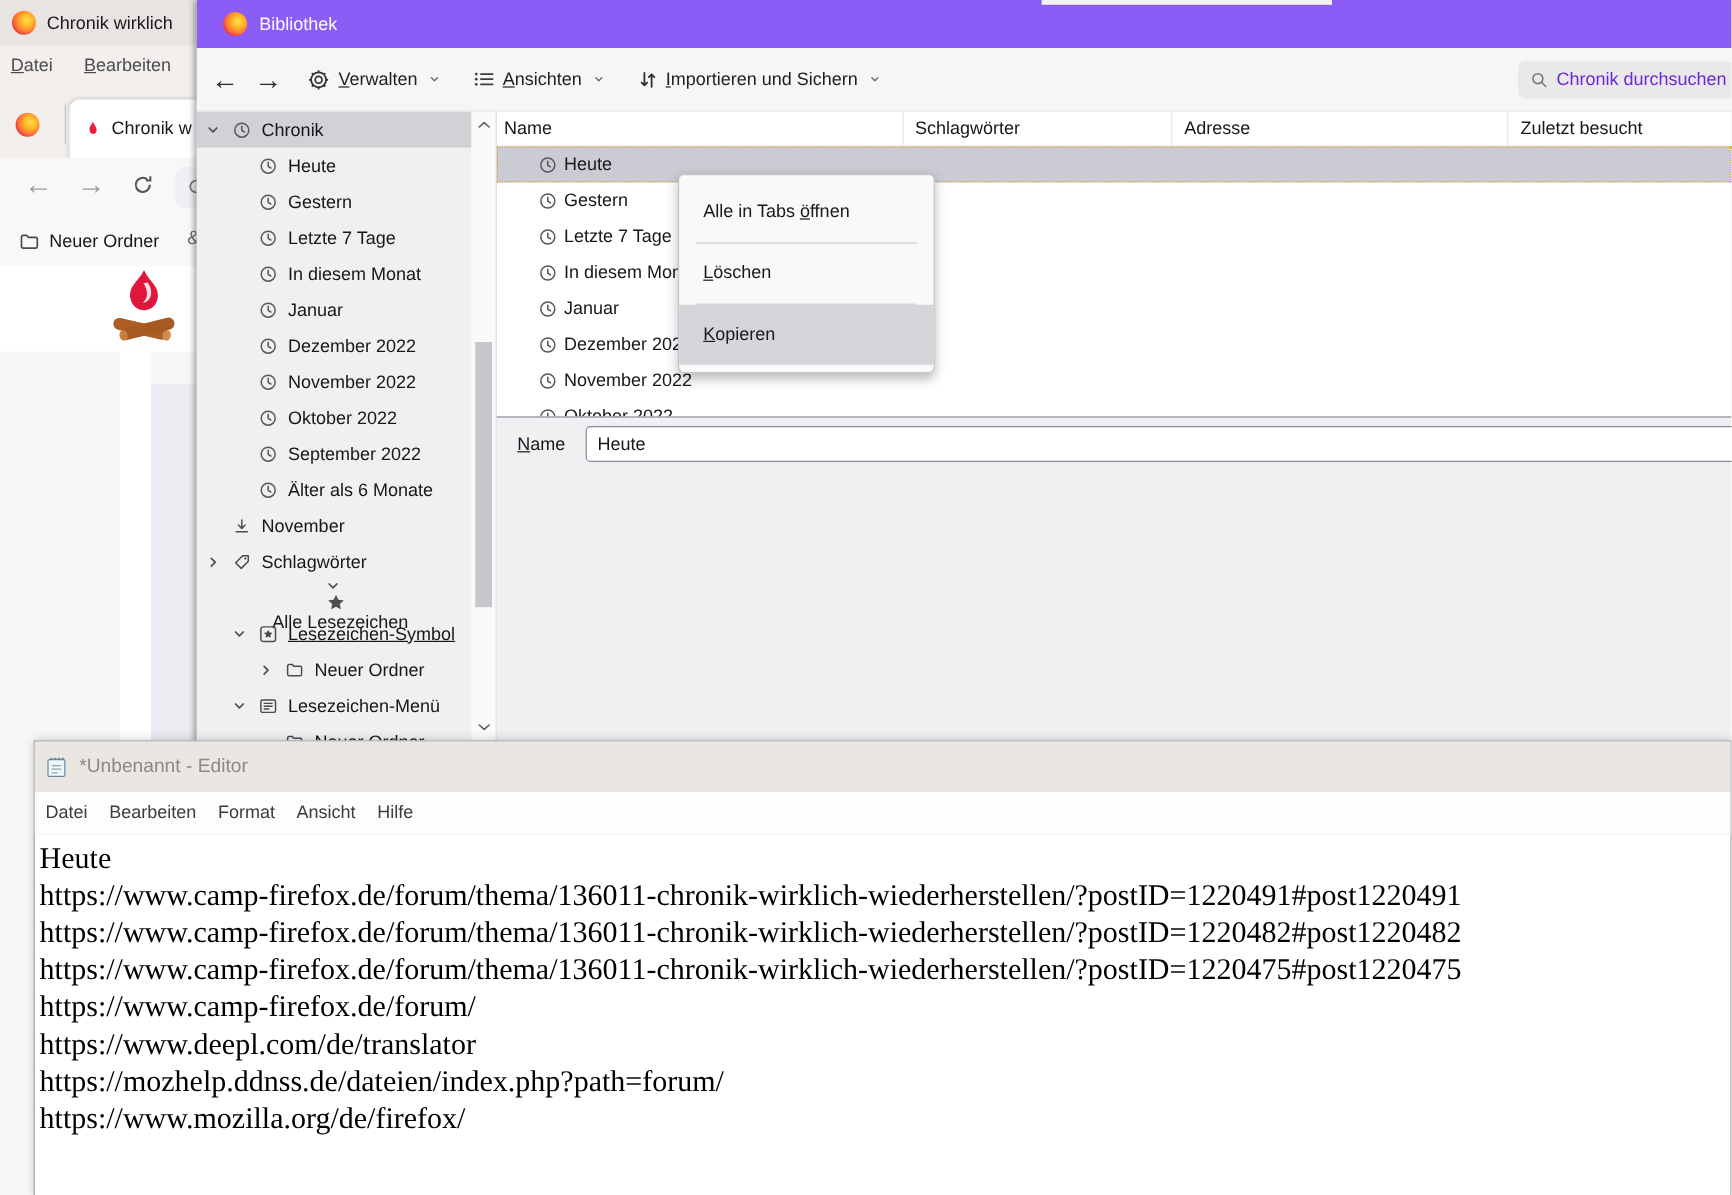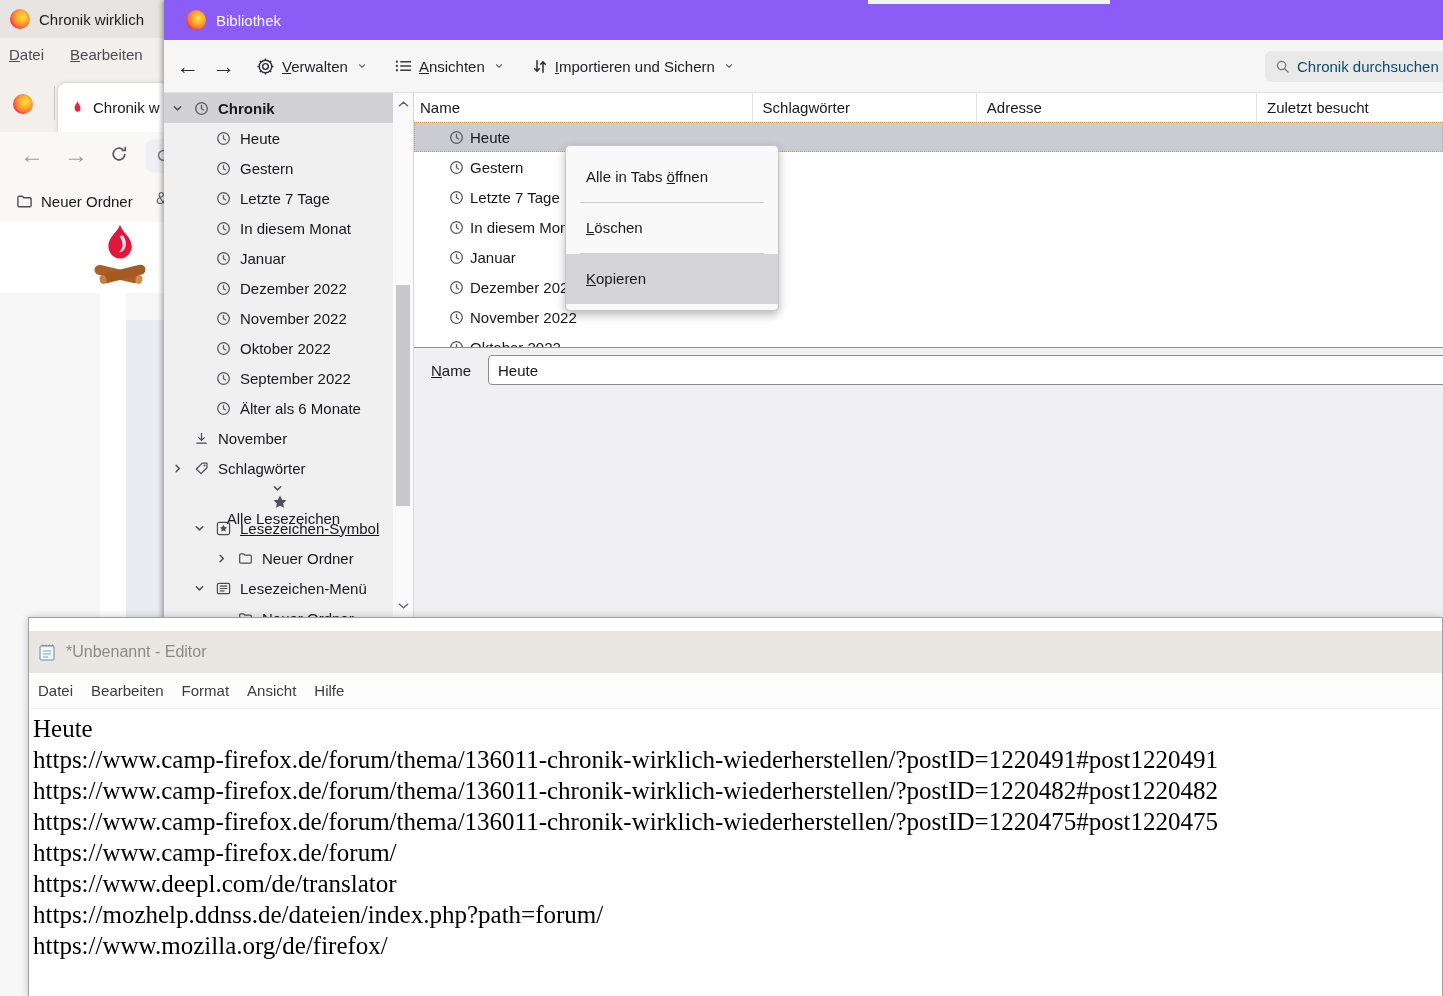--- a/index.html
+++ b/index.html
@@ -36,21 +36,21 @@
   
   .lib { position:absolute; left:164px; top:0; width:1279px; height:996px; background:#fff; box-shadow:-2px 0 5px rgba(0,0,0,.35); }
   .lib-titlebar { height:40px; background:#8b5cf6; color:#fbfbfe; display:flex; align-items:center; gap:10px; padding-left:22px; font-size:15px; }
   .lib-toolbar { height:53px; background:#f6f6f7; border-bottom:1px solid #e1e1e4; display:flex; align-items:center; padding-left:12px; position:relative; }
   .tb-btn { width:26px; font-size:23px; color:#2a2a2e; text-align:left; line-height:26px; }
   .tb-back { margin-right:10px; }
   .tb-fwd { margin-right:18px; }
   .tb-group { display:flex; align-items:center; gap:7px; margin-right:28px; font-size:15px; color:#1f1f23; }
   .tb-chev { margin-left:2px; display:flex; }
   .lib-search { position:absolute; left:1101px; top:11px; width:180px; height:31px; background:#e9e9ea; border-radius:6px; display:flex; align-items:center; gap:7px; padding-left:10px; overflow:hidden; }
-  .lib-search .ph { font-size:15px; color:#0c4a6e; white-space:nowrap; }
+  .lib-search .ph { font-size:15px; color:#6d28d9; white-space:nowrap; }
 
   .lib-sidebar { position:absolute; left:0; top:93px; width:229px; bottom:0; background:#f0f0f1; overflow:hidden; }
   .sb-row { height:30px; display:flex; align-items:center; font-size:15px; color:#17171b; }
   .sb-row.selected { background:#d2d1d6; }
   .slot { width:22px; flex:none; display:flex; align-items:center; }
   .sb-label { margin-left:2px; white-space:nowrap; }
 
   .lib-scroll { position:absolute; left:229px; top:93px; width:20px; bottom:0; background:#fafafa; }
   .scroll-btn { position:absolute; left:3px; width:14px; height:14px; display:flex; align-items:center; justify-content:center; }
   .scroll-up { top:4px; } .scroll-down { bottom:383px; }
@@ -69,21 +69,21 @@
   .detail-input { position:absolute; left:74px; top:7px; width:980px; height:30px; border:1px solid #8a8a98; border-radius:4px; background:#fff; font-size:15px; font-family:inherit; padding-left:9px; color:#17171b; }
 
   
   .ctx-menu { position:absolute; left:565px; top:145px; width:214px; background:#f9f9fa; border:1px solid #c6c6c9; border-radius:5px; box-shadow:0 4px 10px rgba(0,0,0,.28); padding:6px 0; }
   .ctx-item { height:50px; line-height:50px; padding:0 20px; font-size:15px; color:#19191d; white-space:nowrap; }
   .ctx-item.highlighted { background:#d5d4d9; }
   .ctx-sep { border-top:1px solid #cfcfd2; margin:0 14px; }
 
   
   .notepad { position:absolute; left:28px; top:617px; width:1415px; height:380px; background:#fff; border:1px solid #a0a0a0; box-shadow:0 0 8px rgba(0,0,0,.22); }
-  .np-titlebar { height:42px; background:#eae7e3; display:flex; align-items:center; gap:9px; padding-left:8px; font-size:16px; color:#8b8a87;margin-top:13px; }
+  .np-titlebar { height:42px; background:#eae7e3; display:flex; align-items:center; gap:9px; padding-left:8px; font-size:16px; color:#8b8a87; }
   .np-menubar { height:36px; background:#fdfdfd; display:flex; align-items:center; font-size:15px; color:#3c3c3c; border-bottom:1px solid #f2f2f2; }
   .np-menu-item { padding:0 9px; }
   .np-content { font-family:"Liberation Serif","DejaVu Serif",serif; font-size:25px; line-height:31px; padding:4px 0 0 4px; color:#000; }
   .np-line { white-space:pre; }
 
   
   .ff-icon { width:20px; height:20px; flex:none; border-radius:50%;
     background:radial-gradient(circle at 62% 40%, #ffe14d 0%, #ffb427 30%, #ff7139 58%, #e1203d 80%, #b5007f 100%); }
   .top-strip { position:absolute; left:868px; top:0; width:242px; height:4px; background:#f3f3f3; }
   svg { display:block; }
@@ -204,21 +204,21 @@
     <div class="lib-search">
       <svg width="15" height="15" viewBox="0 0 16 16">
           <circle cx="7" cy="7" r="4.4" fill="none" stroke="#76767b" stroke-width="1.4"></circle>
           <path d="M10.4 10.4L14 14" stroke="#76767b" stroke-width="1.4" stroke-linecap="round"></path>
         </svg>
       <span class="ph">Chronik durchsuchen</span>
     </div>
   </div>
 
   <div class="lib-sidebar">
-      <div class="sb-row selected" style="padding-left: 8px; font-weight: bold;">
+      <div class="sb-row selected" style="padding-left: 8px;">
         <span class="slot">
           <svg width="11" height="11" viewBox="0 0 12 12">
             <path d="M2.5 4l3.5 3.5L9.5 4" fill="none" stroke="#4f4f55" stroke-width="1.6" stroke-linecap="round" stroke-linejoin="round"></path>
           </svg>
         </span>
         <span class="slot">
           <svg width="15" height="15" viewBox="0 0 16 16">
             <circle cx="8" cy="8" r="6.2" fill="none" stroke="#5a5a5f" stroke-width="1.4"></circle>
             <path d="M8 4.6V8.2L10.3 9.6" fill="none" stroke="#5a5a5f" stroke-width="1.4" stroke-linecap="round"></path>
           </svg>

